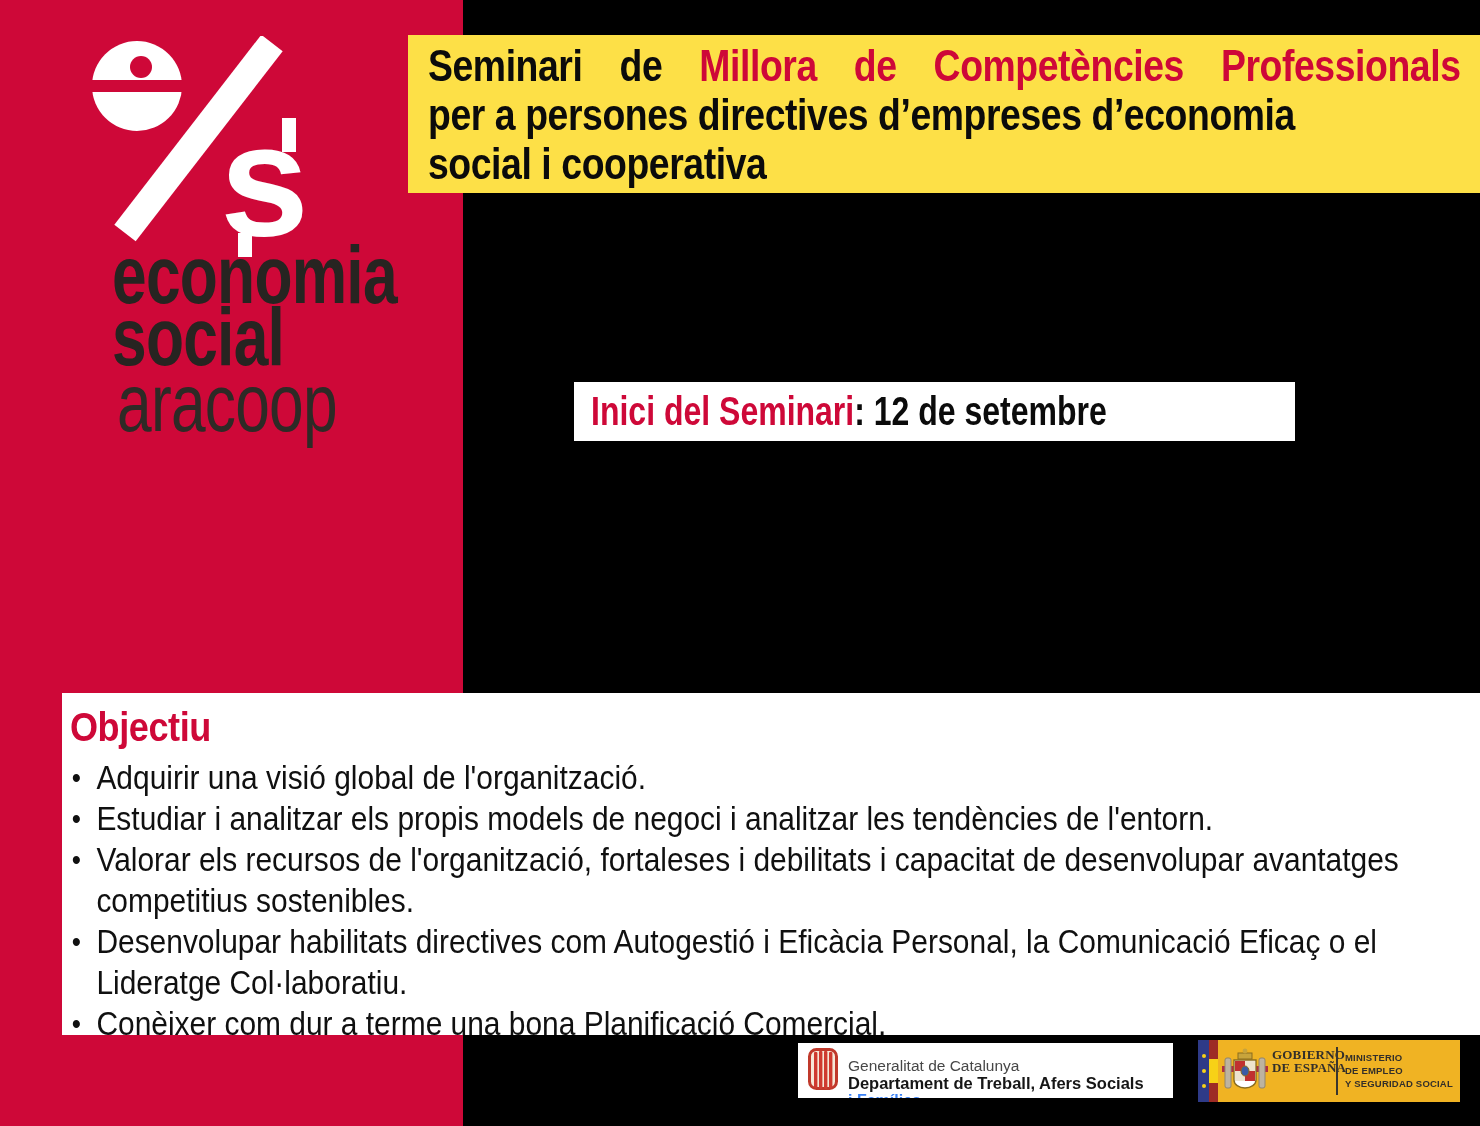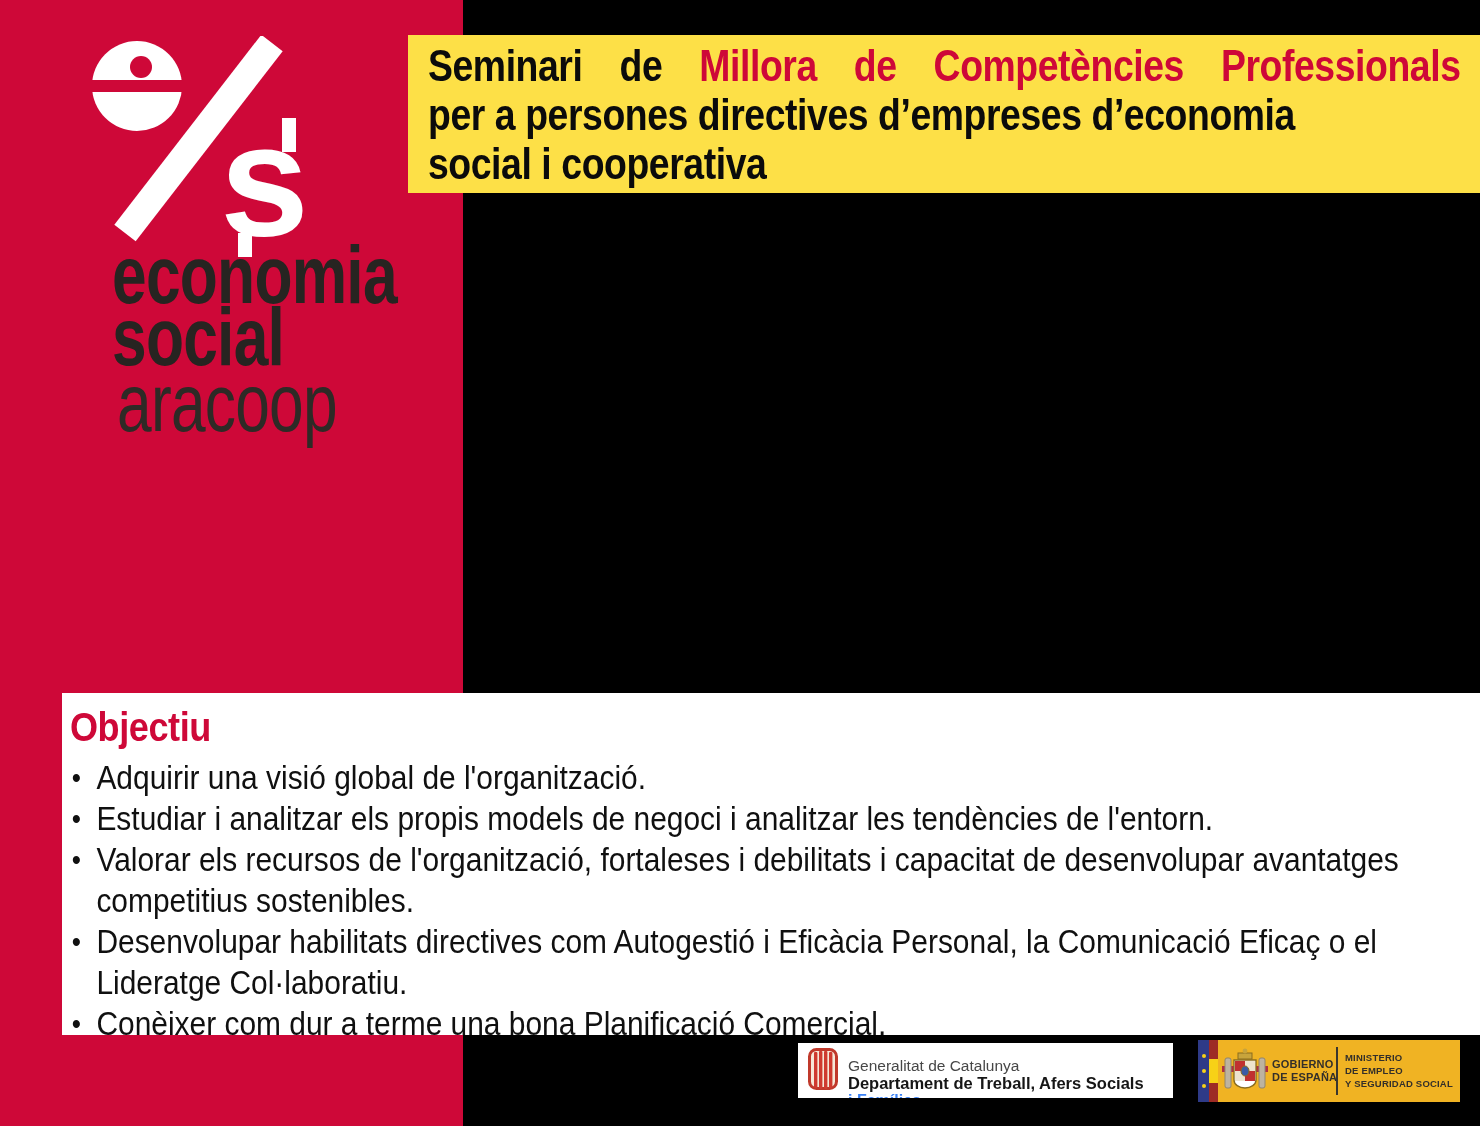--- a/index.html
+++ b/index.html
@@ -62,21 +62,21 @@
   .gc-l2{font-size:16.5px;line-height:18px;color:#161616;font-weight:bold;}
   .gc-l3{font-size:16px;line-height:18px;color:#3b82f6;font-weight:bold;}
 
   
   .gob-box{left:1198px;top:1040px;width:262px;height:62px;background:var(--gob-yellow);}
   .gob-navy{left:0;top:0;width:11px;height:62px;background:var(--gob-navy);}
   .gob-dot{position:absolute;left:4px;width:4px;height:4px;border-radius:50%;background:#F7D117;}
   .gob-flagstripe{left:11px;top:0;width:9px;height:62px;
     background:linear-gradient(#9E2B25 0 30%,#F7D117 30% 70%,#9E2B25 70% 100%);}
   .gob-coa{left:24px;top:5px;}
-  .gob-text{left:74px;top:18px;font-size:11px;line-height:13px;font-weight:bold;color:#332f2a;letter-spacing:0.2px;}
+  .gob-text{left:74px;top:8px;font-size:13px;line-height:13px;font-weight:bold;color:#332f2a;letter-spacing:0.2px;font-family:Liberation Serif, serif;}
   .gob-divider{left:138px;top:7px;width:2px;height:48px;background:#3a362e;}
   .min-text{left:147px;top:11px;font-size:9.5px;line-height:13px;font-weight:bold;color:#332f2a;letter-spacing:0.2px;}
 </style>
 </head>
 <body>
 
 <div class="page">
 
   <div class="abs red-rect"></div>
 
@@ -95,20 +95,23 @@
   <div class="abs brand-word brand-aracoop">aracoop</div>
 
   <div class="abs title-box">
     <div class="title-inner">
       <div class="title-l1"><span>Seminari de</span> <span class="hl-red">Millora de Competències Professionals</span></div>
       <div class="title-l2">per a persones directives d’empreses d’economia</div>
       <div class="title-l3">social i cooperativa</div>
     </div>
   </div>
 
+  <div class="abs inici-box">
+    <div class="inici-inner"><span class="hl-red">Inici del Seminari</span><span>: 12 de setembre</span></div>
+  </div>
 
 
   <section class="abs content-box box-objectiu">
     <div class="section-inner">
       <h2 class="section-heading">Objectiu</h2>
       <div class="bullet">Adquirir una visió global de l'organització.</div>
       <div class="bullet">Estudiar i analitzar els propis models de negoci i analitzar les tendències de l'entorn.</div>
       <div class="bullet">Valorar els recursos de l'organització, fortaleses i debilitats i capacitat de desenvolupar avantatges competitius sostenibles.</div>
       <div class="bullet">Desenvolupar habilitats directives com Autogestió i Eficàcia Personal, la Comunicació Eficaç o el Lideratge Col·laboratiu.</div>
       <div class="bullet">Conèixer com dur a terme una bona Planificació Comercial.</div>

